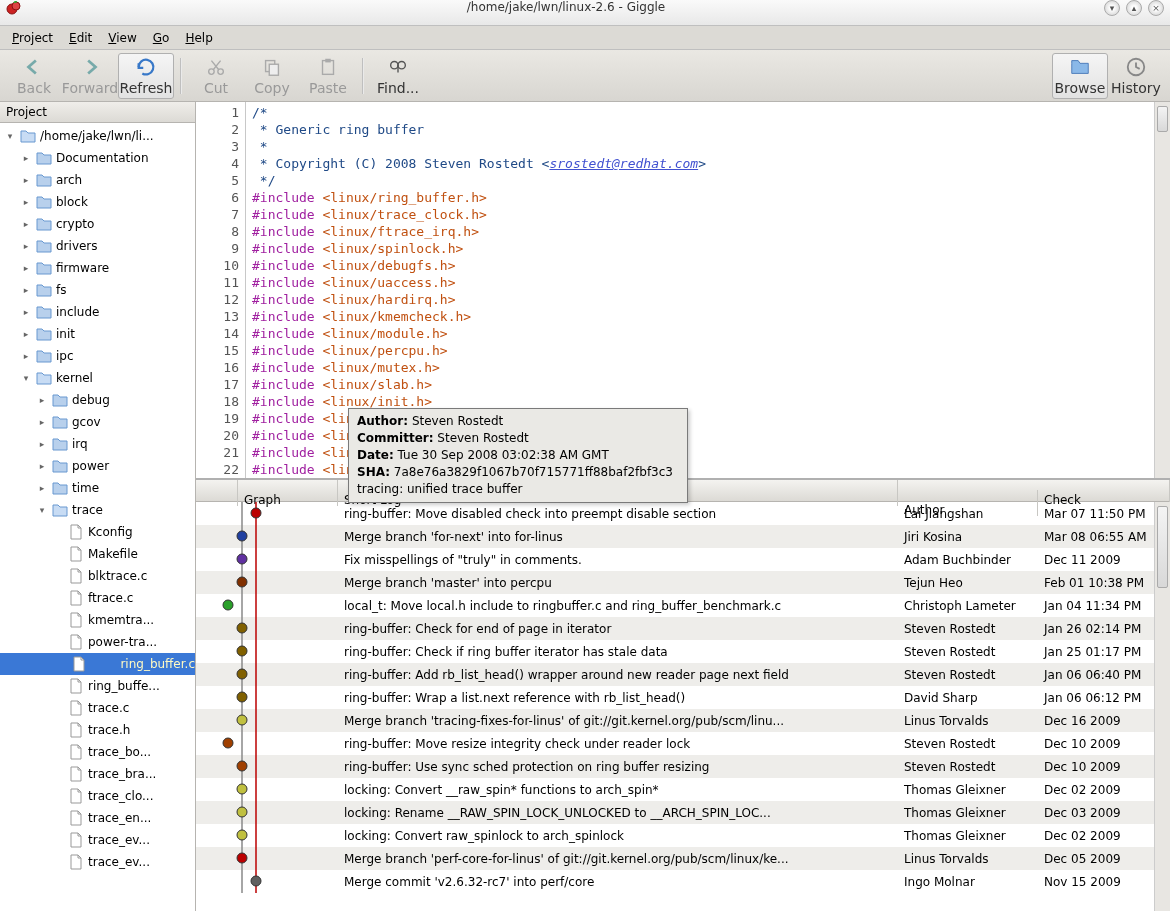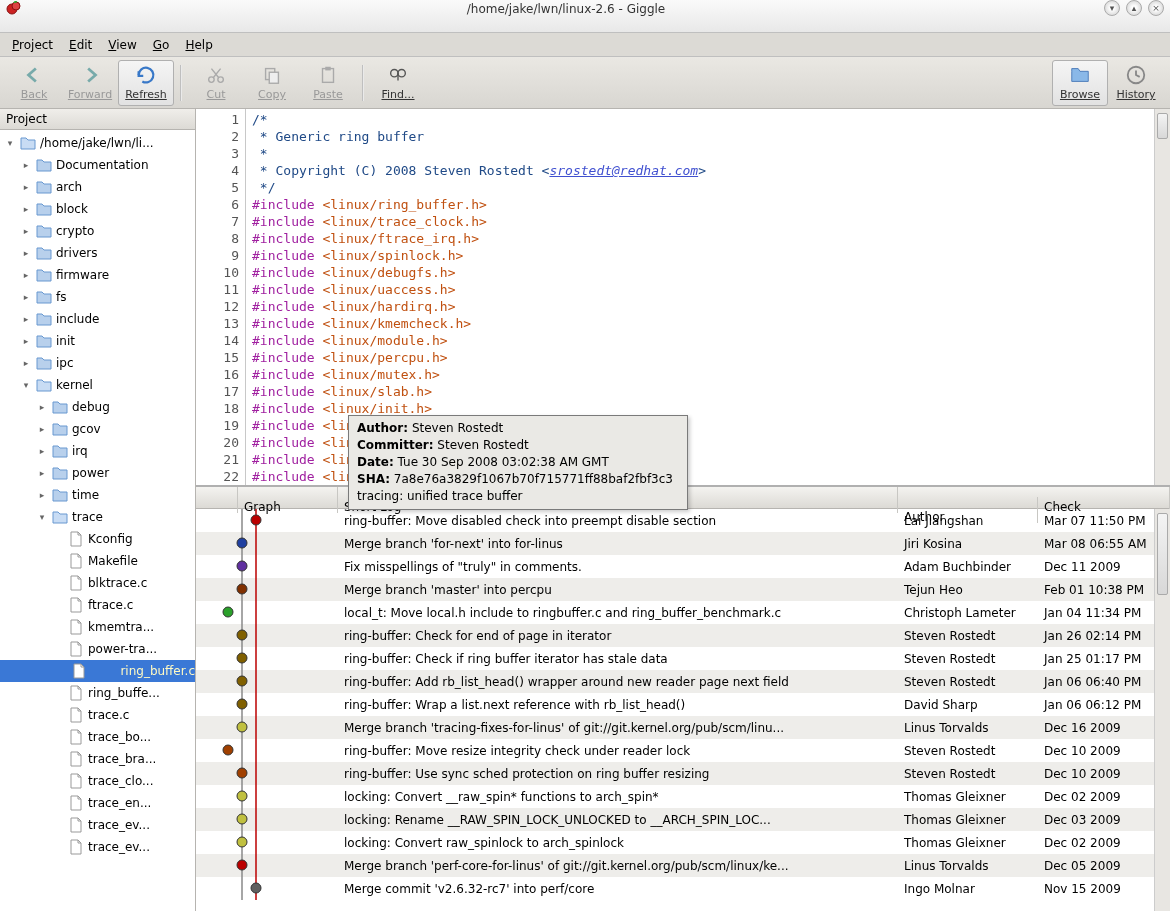--- a/index.html
+++ b/index.html
@@ -1,32 +1,32 @@
 <!DOCTYPE html>
 <html><head>
 <meta charset="utf-8">
 <style>
 * { box-sizing: border-box; margin: 0; padding: 0; }
 body { font-family: "DejaVu Sans", "Liberation Sans", sans-serif; font-size: 12px; background: #dcdad5; color: #000; width: 1170px; height: 911px; overflow: hidden; }
 
 
-.titlebar { height: 26px; background: linear-gradient(#fafafa, #e8e8e8); border-bottom: 1px solid #bfbfbf; display: flex; align-items: flex-end; padding: 16px 6px; }
+.titlebar { height: 26px; background: linear-gradient(#fafafa, #e8e8e8); border-bottom: 1px solid #bfbfbf; display: flex; align-items: flex-start; padding: 0 6px; }
 .titlebar .app-icon { width: 16px; height: 16px; margin-right: 6px; display:inline-block; }
 .titlebar .title { flex: 1; text-align: center; font-size: 12px; color: #333; }
 .titlebar .winbtns { display: flex; gap: 6px; }
 .titlebar .winbtn { width: 16px; height: 16px; border-radius: 50%; background: radial-gradient(#fff 20%, #d8d8d8 80%); border: 1px solid #aaa; display:flex; align-items:center; justify-content:center; font-size:9px; color:#555; }
 
 
 .menubar { height: 24px; background: #dcdad5; display: flex; align-items: center; padding: 0 4px; border-bottom: 1px solid #bfbfbf; }
 .menubar .menu { padding: 3px 8px; cursor: default; }
 .menubar u { text-decoration: underline; }
 
 
 .toolbar { height: 52px; background: linear-gradient(#eae8e3, #d8d6d1); display: flex; align-items: center; padding: 3px 6px; border-bottom: 1px solid #b6b4b0; }
-.toolbtn { width: 56px; height: 46px; display: flex; flex-direction: column; align-items: center; justify-content: center; gap: 2px; border: 1px solid transparent; border-radius: 3px; font-size: 11px; color: #333; text-decoration: underline; }
+.toolbtn { width: 56px; height: 46px; display: flex; flex-direction: column; align-items: center; justify-content: center; gap: 2px; border: 1px solid transparent; border-radius: 3px; font-size: 14px; color: #333; }
 .toolbtn.disabled { color: #999; }
 .toolbtn.active { background: linear-gradient(#f5f5f5,#e2e2e2); border-color: #b0b0b0; }
 .toolbtn svg { width: 22px; height: 22px; }
 .toolsep { width: 2px; height: 36px; background: linear-gradient(90deg,#aaa,#fff); margin: 0 6px; }
 .tool-spacer { flex: 1; }
 
 
 .main { display: flex; height: calc(911px - 26px - 24px - 52px); }
 .sidebar { width: 196px; background: #fff; border-right: 1px solid #b6b4b0; display: flex; flex-direction: column; }
 .sidebar-header { background: linear-gradient(#f0eeea,#dcdad5); padding: 3px 6px; border-bottom: 1px solid #b6b4b0; font-size: 12px; }
@@ -393,20 +393,29 @@
           <span>ring_buffe...</span>
         </div>
         <div class="tree-row">
           <span class="indent" style="width:48px"></span>
           <span class="expander"></span>
           <svg class="file-icon" viewBox="0 0 16 16">
             <path d="M3 1 L10 1 L13 4 L13 15 L3 15 Z" fill="#fff" stroke="#999"></path>
             <path d="M10 1 L10 4 L13 4" fill="none" stroke="#999"></path>
           </svg>
           <span>trace.c</span>
+        </div>
+        <div class="tree-row">
+          <span class="indent" style="width:48px"></span>
+          <span class="expander"></span>
+          <svg class="file-icon" viewBox="0 0 16 16">
+            <path d="M3 1 L10 1 L13 4 L13 15 L3 15 Z" fill="#fff" stroke="#999"></path>
+            <path d="M10 1 L10 4 L13 4" fill="none" stroke="#999"></path>
+          </svg>
+          <span>trace.h</span>
         </div>
         <div class="tree-row">
           <span class="indent" style="width:48px"></span>
           <span class="expander"></span>
           <svg class="file-icon" viewBox="0 0 16 16">
             <path d="M3 1 L10 1 L13 4 L13 15 L3 15 Z" fill="#fff" stroke="#999"></path>
             <path d="M10 1 L10 4 L13 4" fill="none" stroke="#999"></path>
           </svg>
           <span>trace_bo...</span>
         </div>

